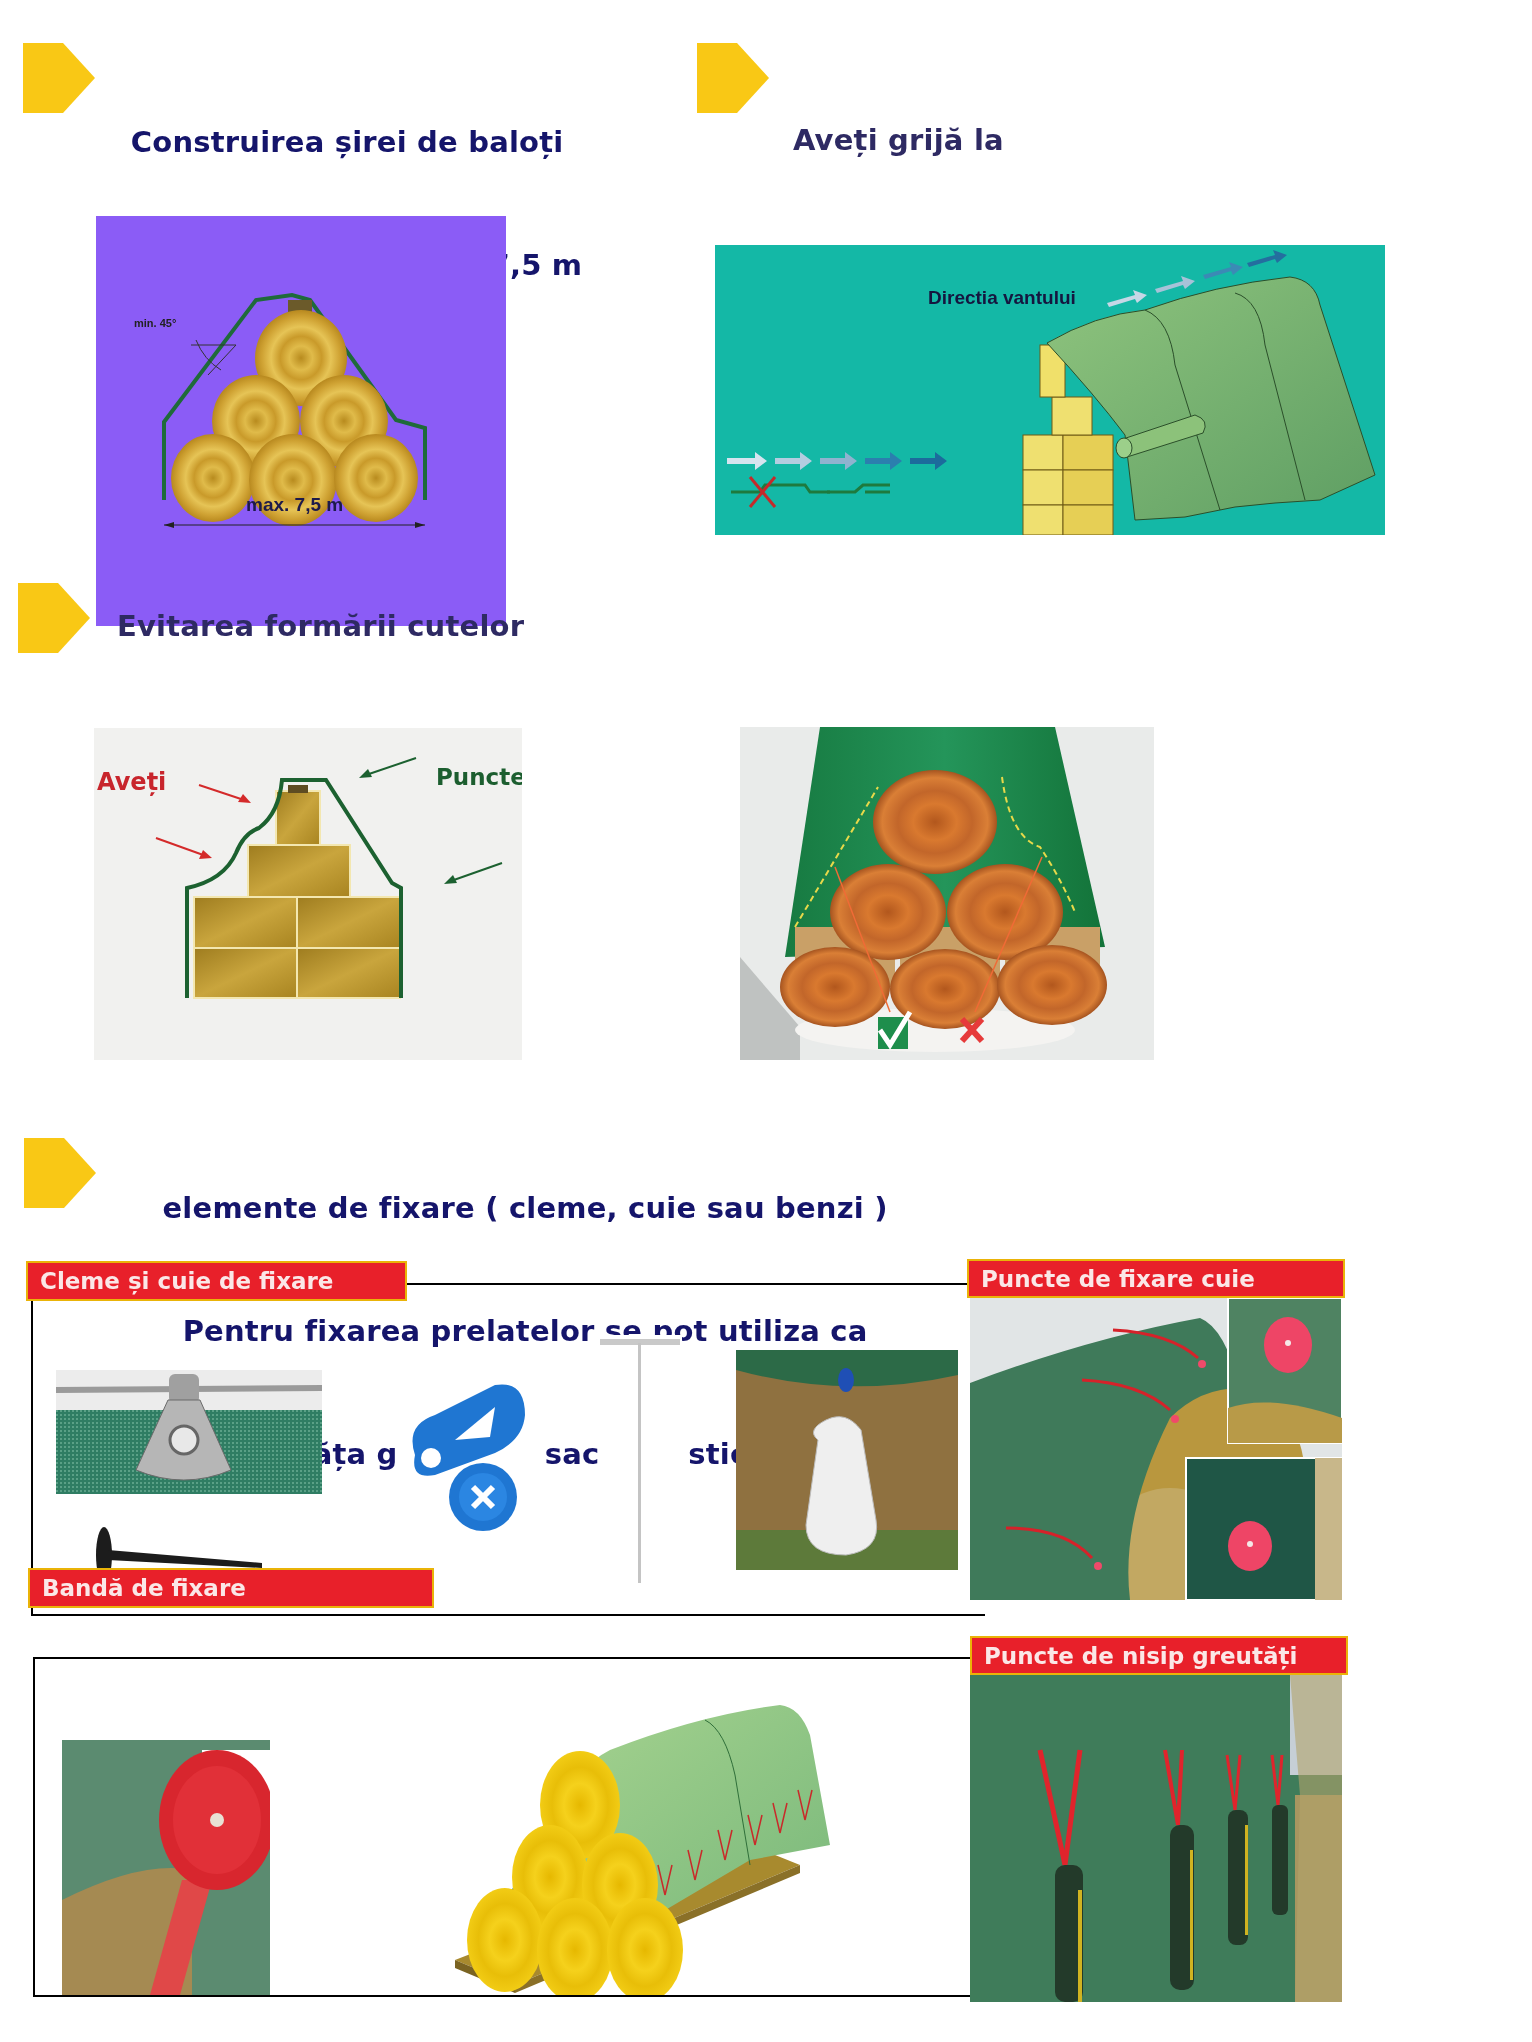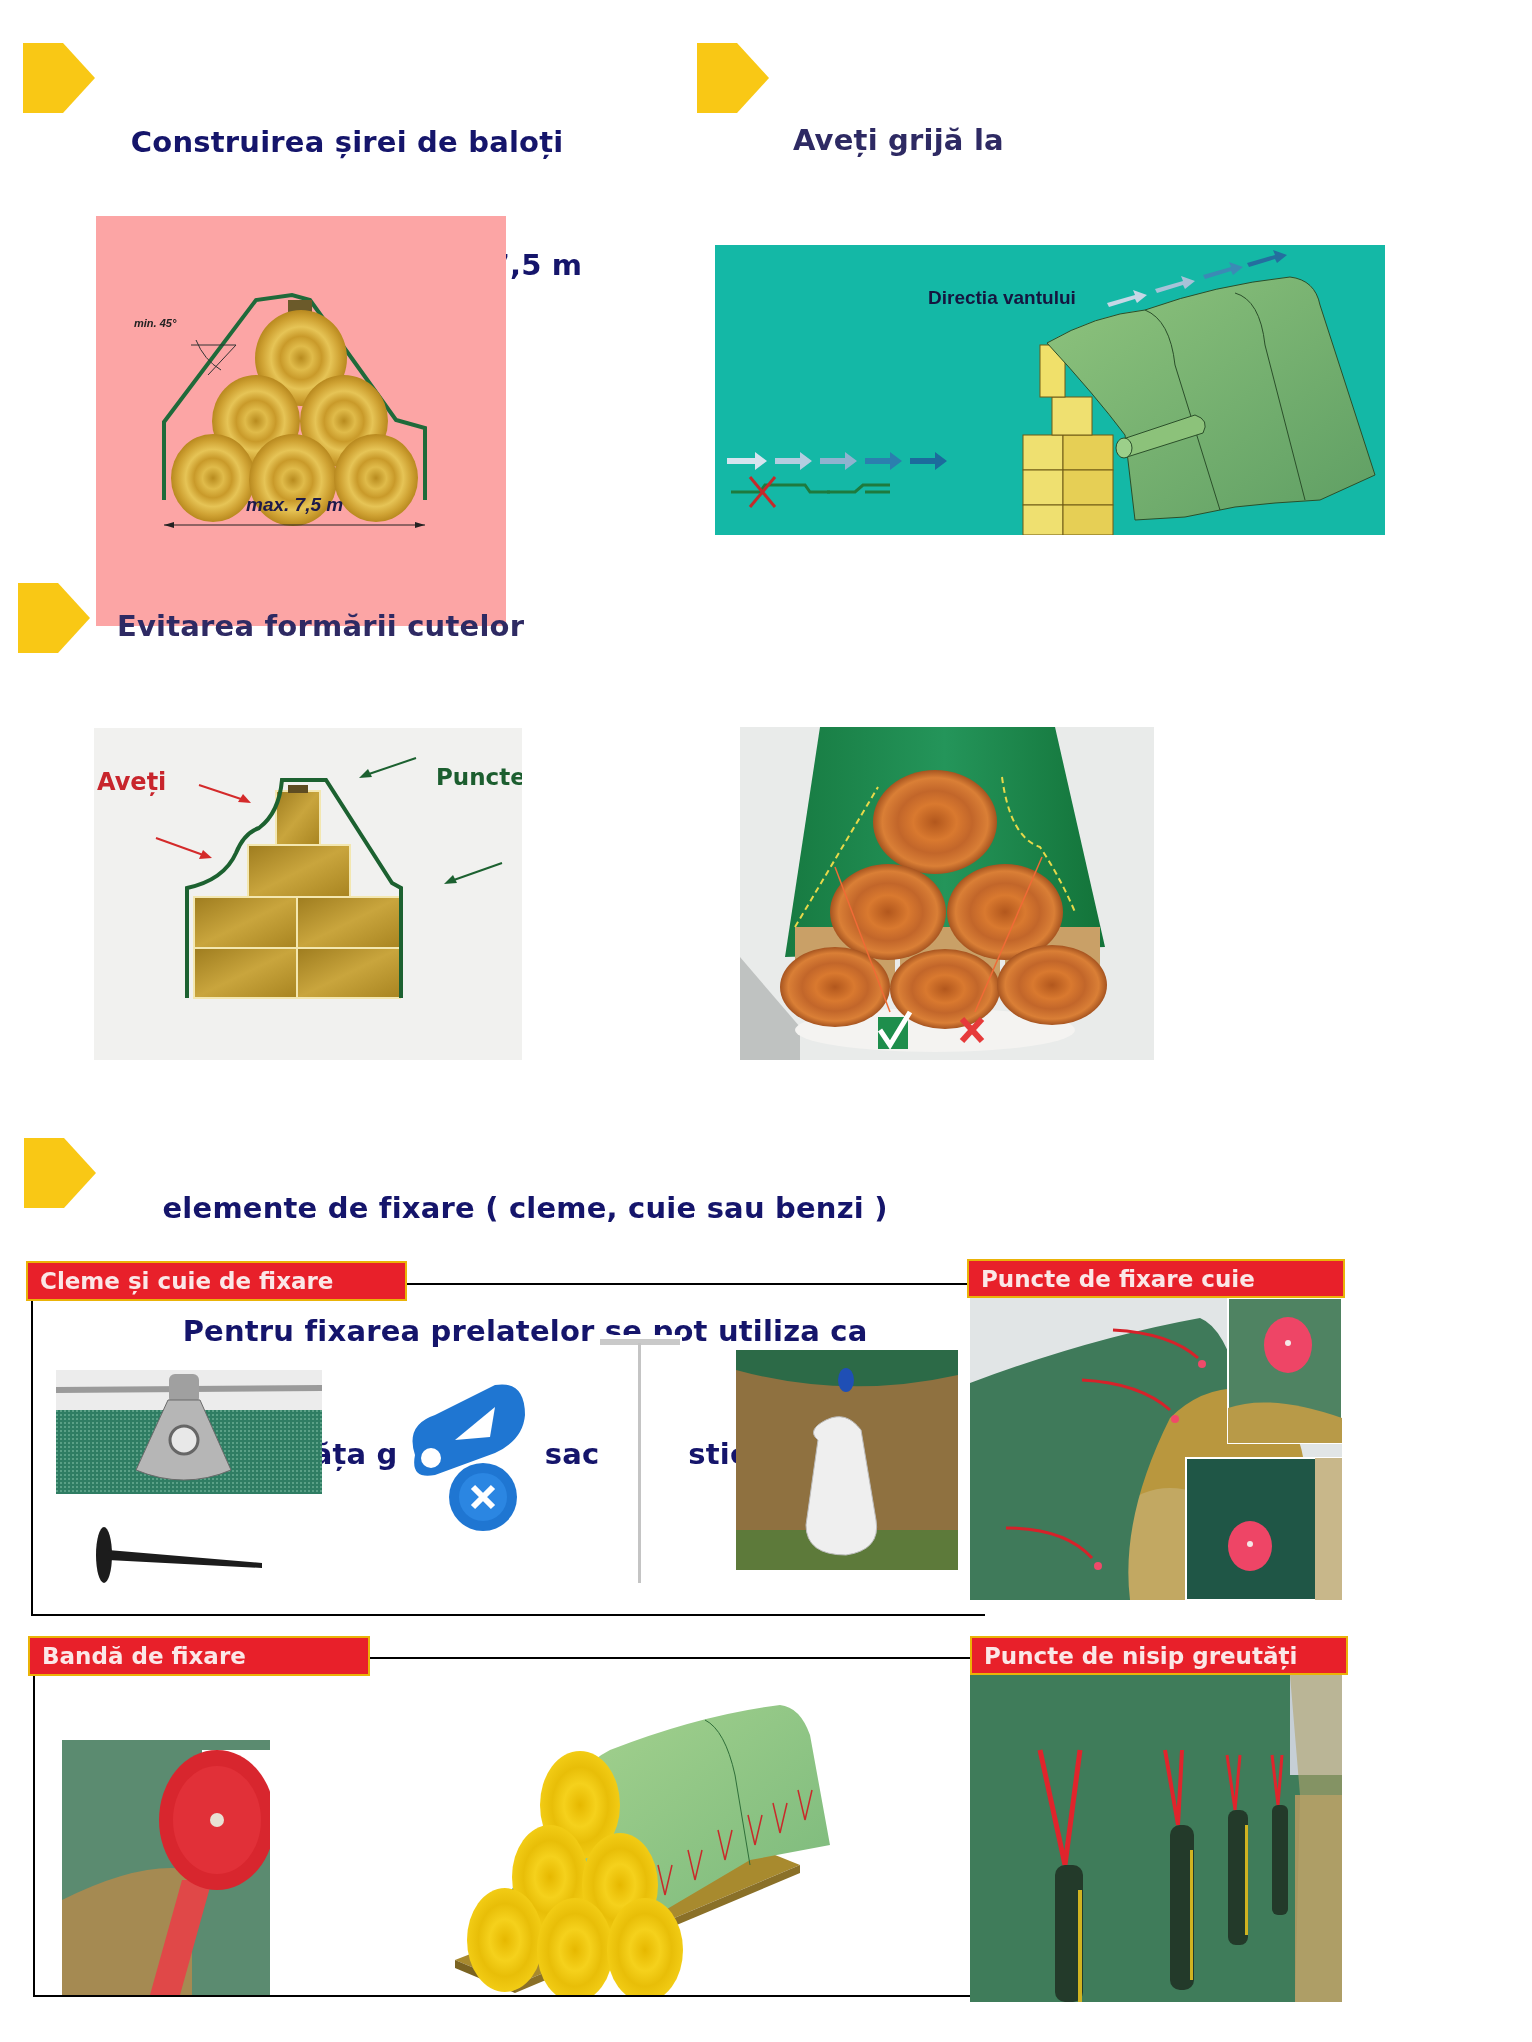--- a/index.html
+++ b/index.html
@@ -53,21 +53,21 @@
 <div class="bullet" style="left:23px;top:43px;">
   <svg viewBox="0 0 72 70">
       <polygon points="0,0 40,0 72,35 40,70 0,70" fill="#F9C815"></polygon>
     </svg>
 </div>
 <div class="heading navy" style="left:112px;top:40px;">
   <div>Construirea șirei de baloți</div>
   <div>cu lațimea de cel mult 7,5 m</div>
 </div>
 
-<div class="figure" style="left:96px;top:216px;width:410px;height:410px;background:#fca5a5;font-style:italic;">
+<div class="figure" style="left:96px;top:216px;width:410px;height:410px;background:#8b5cf6;">
   <svg viewBox="0 0 410 322">
     <defs>
       <radialGradient id="bale" cx="50%" cy="50%" r="50%">
         <stop offset="0%" stop-color="#b88b1e"></stop>
         <stop offset="25%" stop-color="#e0bb4a"></stop>
         <stop offset="45%" stop-color="#c99a2a"></stop>
         <stop offset="65%" stop-color="#e6c456"></stop>
         <stop offset="85%" stop-color="#cfa233"></stop>
         <stop offset="100%" stop-color="#b8891f"></stop>
       </radialGradient>
@@ -324,21 +324,21 @@
     <circle cx="318" cy="45" r="3" fill="#f5e7e7"></circle>
 
     <rect x="216" y="160" width="156" height="142" fill="#1f5646" stroke="#ffffff" stroke-width="2"></rect>
     <rect x="345" y="160" width="27" height="142" fill="#c8b78a"></rect>
     <ellipse cx="280" cy="248" rx="22" ry="25" fill="#ee4566"></ellipse>
     <circle cx="280" cy="246" r="3" fill="#f5e7e7"></circle>
   </svg>
 </div>
 
 <div class="frame" style="left:33px;top:1657px;width:952px;height:340px;"></div>
-<div class="tag" style="left:28px;top:1636px;width:342px;height:40px;">Bandă de fixare</div>
+<div class="tag" style="left:28px;top:1568px;width:406px;height:40px;">Bandă de fixare</div>
 
 <div class="figure" style="left:62px;top:1740px;width:208px;height:255px;background:#4d7f65;">
   <svg viewBox="0 0 208 255">
     <rect width="208" height="255" fill="#5b8b70"></rect>
     <path d="M0,160 Q80,120 130,130 L130,255 L0,255 Z" fill="#a58a52"></path>
     <polygon points="120,140 150,140 118,255 88,255" fill="#e04848"></polygon>
     <rect x="140" y="10" width="68" height="90" fill="#ffffff"></rect>
     <ellipse cx="155" cy="80" rx="58" ry="70" fill="#d8262e"></ellipse>
     <ellipse cx="155" cy="80" rx="44" ry="54" fill="#e13038"></ellipse>
     <circle cx="155" cy="80" r="7" fill="#e8e0d4"></circle>

